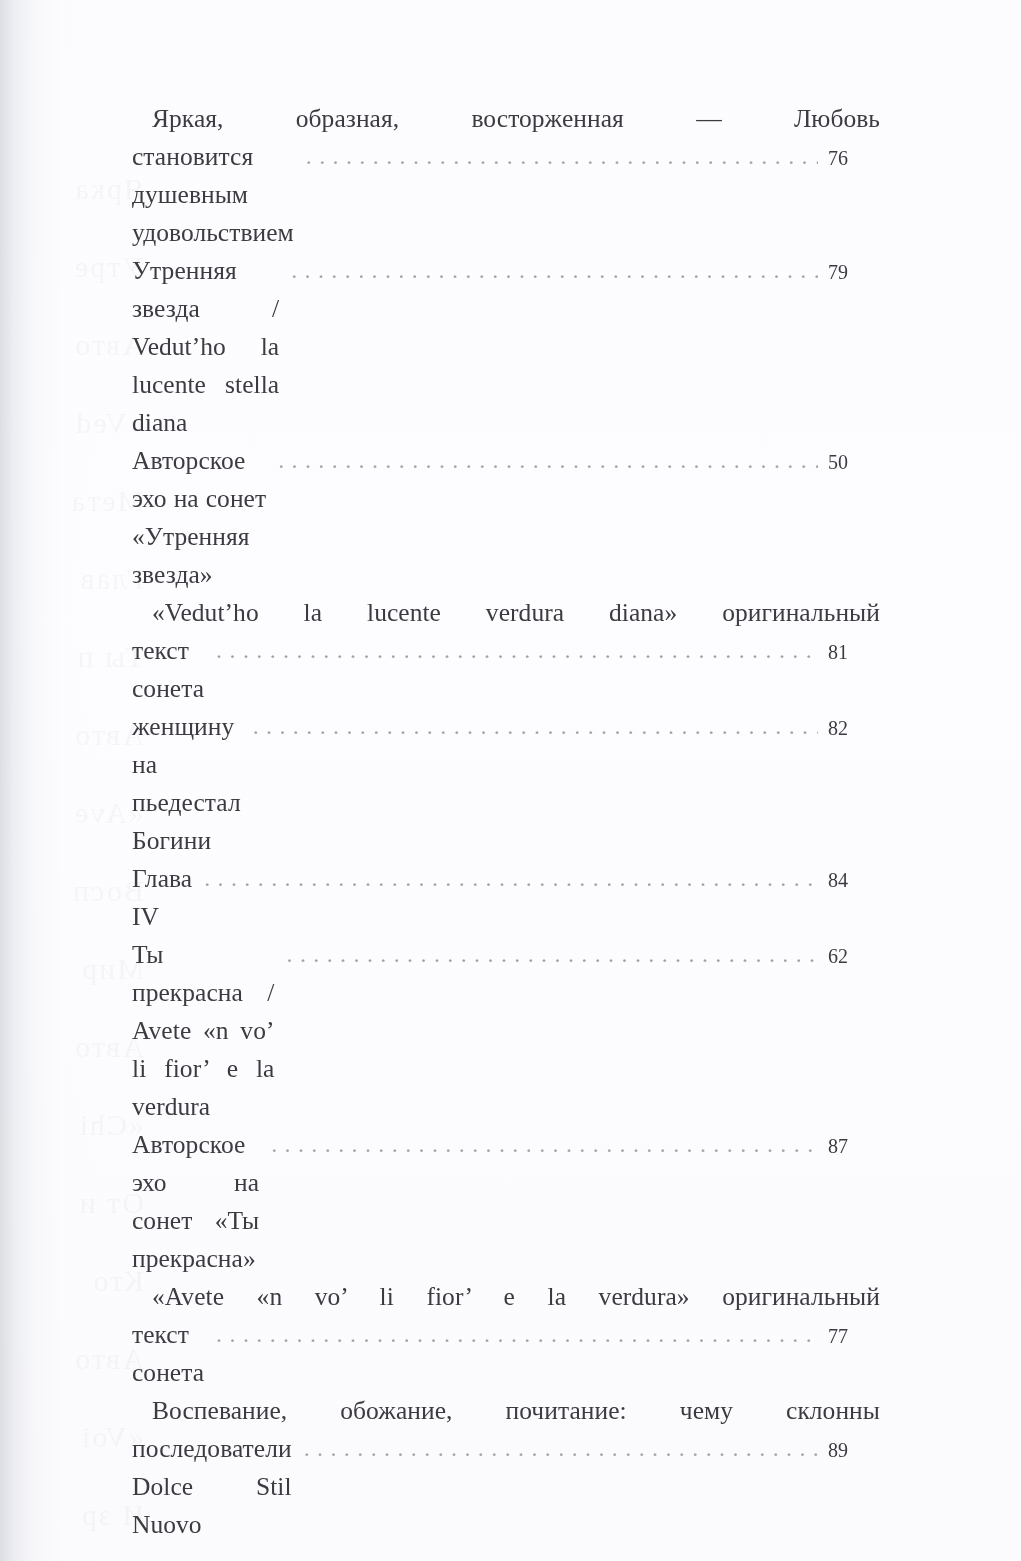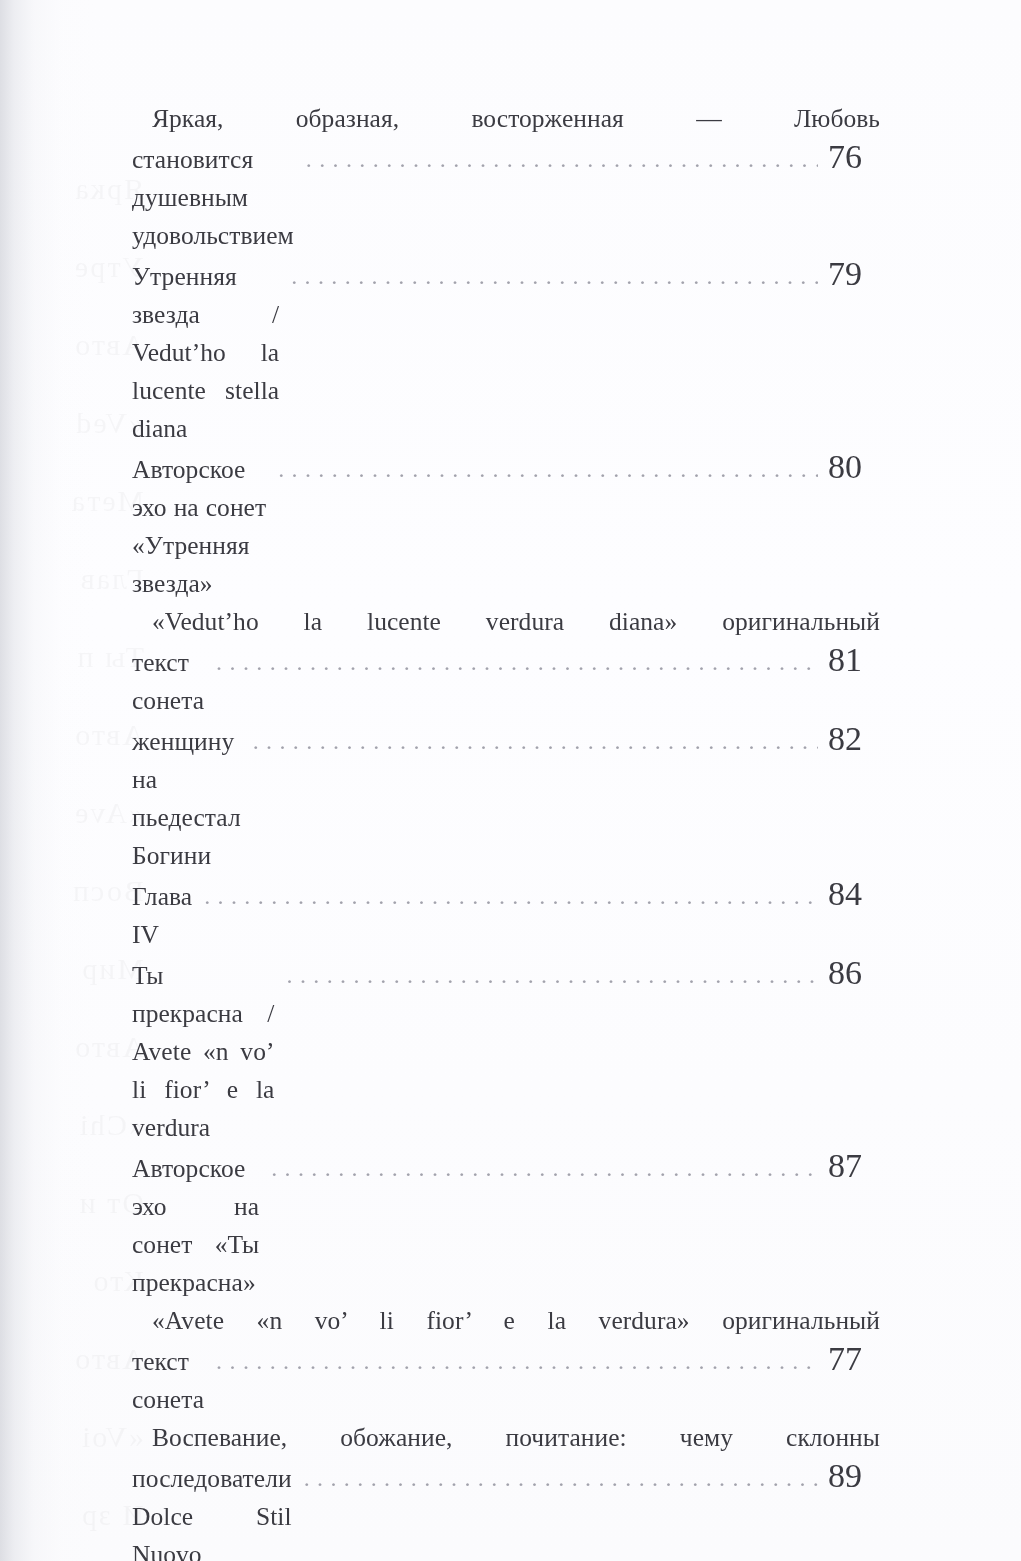--- a/index.html
+++ b/index.html
@@ -90,21 +90,21 @@
     font-size: 24px;
     position: relative;
     top: -1px;
   }
 
   .entry-row .pageno {
     flex: 0 0 auto;
     text-align: left;
     min-width: 52px;
     color: #3b3b42;
-    font-size: 34px;
+    font-size: 20px;
   }
 
   
   .entry-wrap .head {
     display: block;
     white-space: pre-wrap;
     margin-left: 20px;
   }
 </style>
 </head>
@@ -146,21 +146,21 @@
       <div class="entry-row">
         <span class="txt">Утренняя звезда / Vedut’ho la lucente stella diana</span>
         <span class="dots" aria-hidden="true">............................................................................................................................................</span>
         <span class="pageno">79</span>
       </div>
     </div>
     <div class="entry entry-wrap">
       <div class="entry-row">
         <span class="txt">Авторское эхо на сонет «Утренняя звезда»</span>
         <span class="dots" aria-hidden="true">............................................................................................................................................</span>
-        <span class="pageno">80</span>
+        <span class="pageno">50</span>
       </div>
     </div>
     <div class="entry entry-wrap">
       <span class="head">«Vedut’ho la lucente verdura diana» оригинальный</span>
       <div class="entry-row">
         <span class="txt">текст сонета</span>
         <span class="dots" aria-hidden="true">............................................................................................................................................</span>
         <span class="pageno">81</span>
       </div>
     </div>
@@ -175,21 +175,21 @@
       <div class="entry-row">
         <span class="txt">Глава IV</span>
         <span class="dots" aria-hidden="true">............................................................................................................................................</span>
         <span class="pageno">84</span>
       </div>
     </div>
     <div class="entry entry-wrap">
       <div class="entry-row">
         <span class="txt">Ты прекрасна / Avete «n vo’ li fior’ e la verdura</span>
         <span class="dots" aria-hidden="true">............................................................................................................................................</span>
-        <span class="pageno">86</span>
+        <span class="pageno">62</span>
       </div>
     </div>
     <div class="entry entry-wrap">
       <div class="entry-row">
         <span class="txt">Авторское эхо на сонет «Ты прекрасна»</span>
         <span class="dots" aria-hidden="true">............................................................................................................................................</span>
         <span class="pageno">87</span>
       </div>
     </div>
     <div class="entry entry-wrap">

